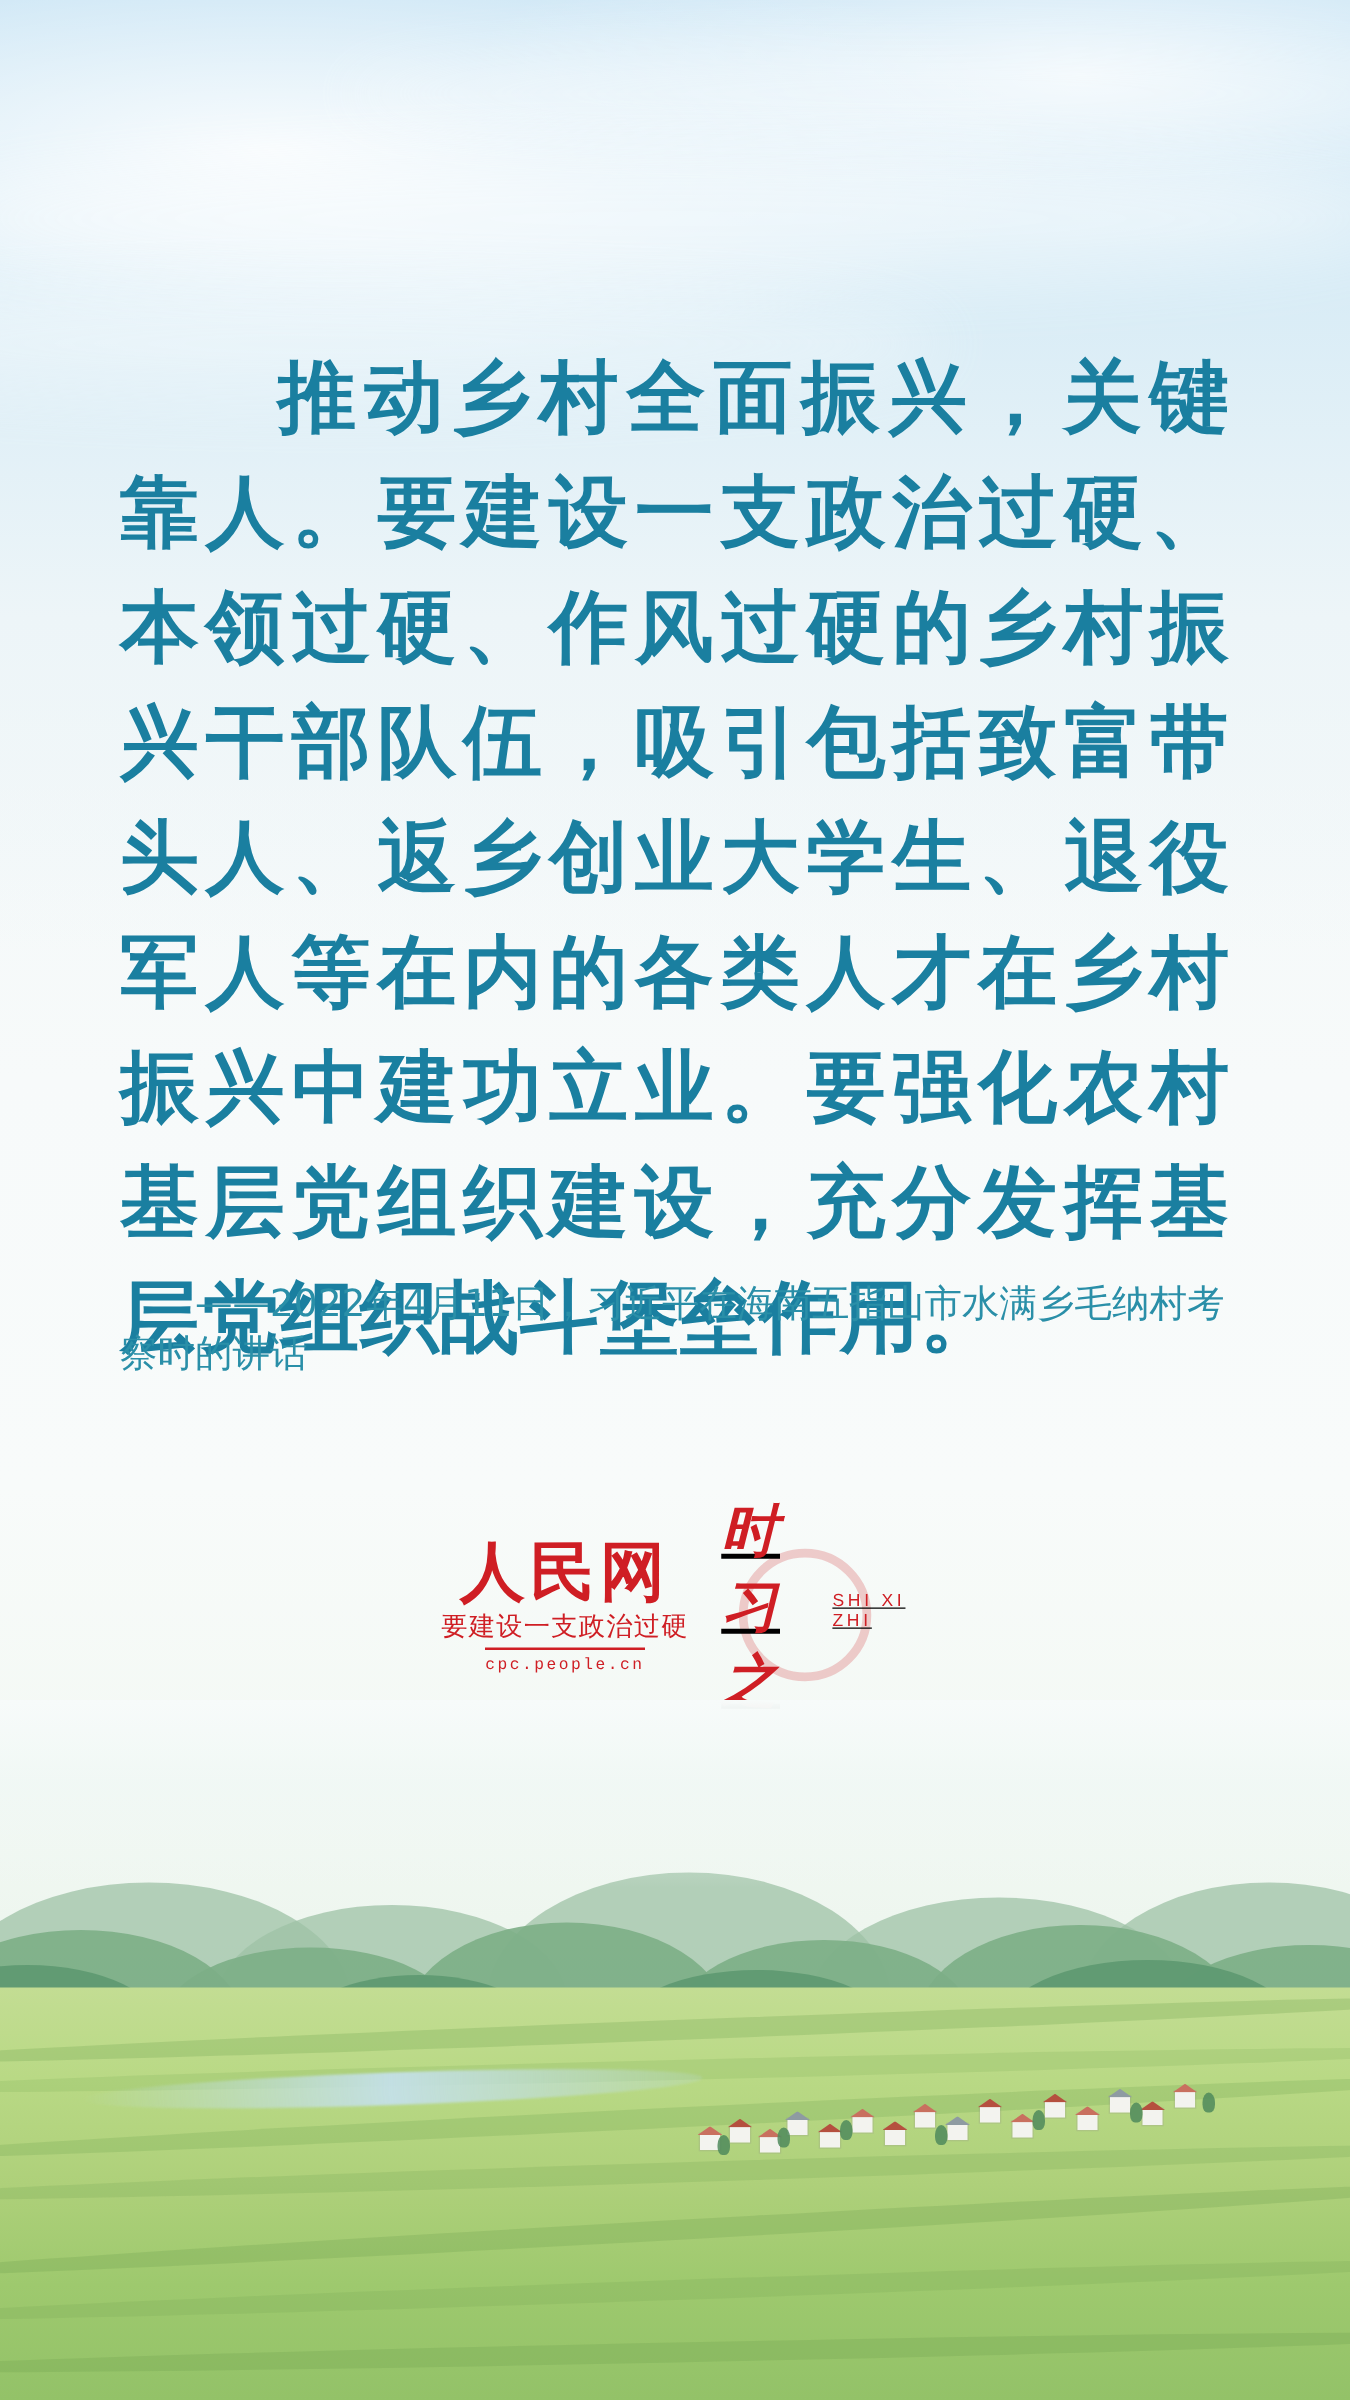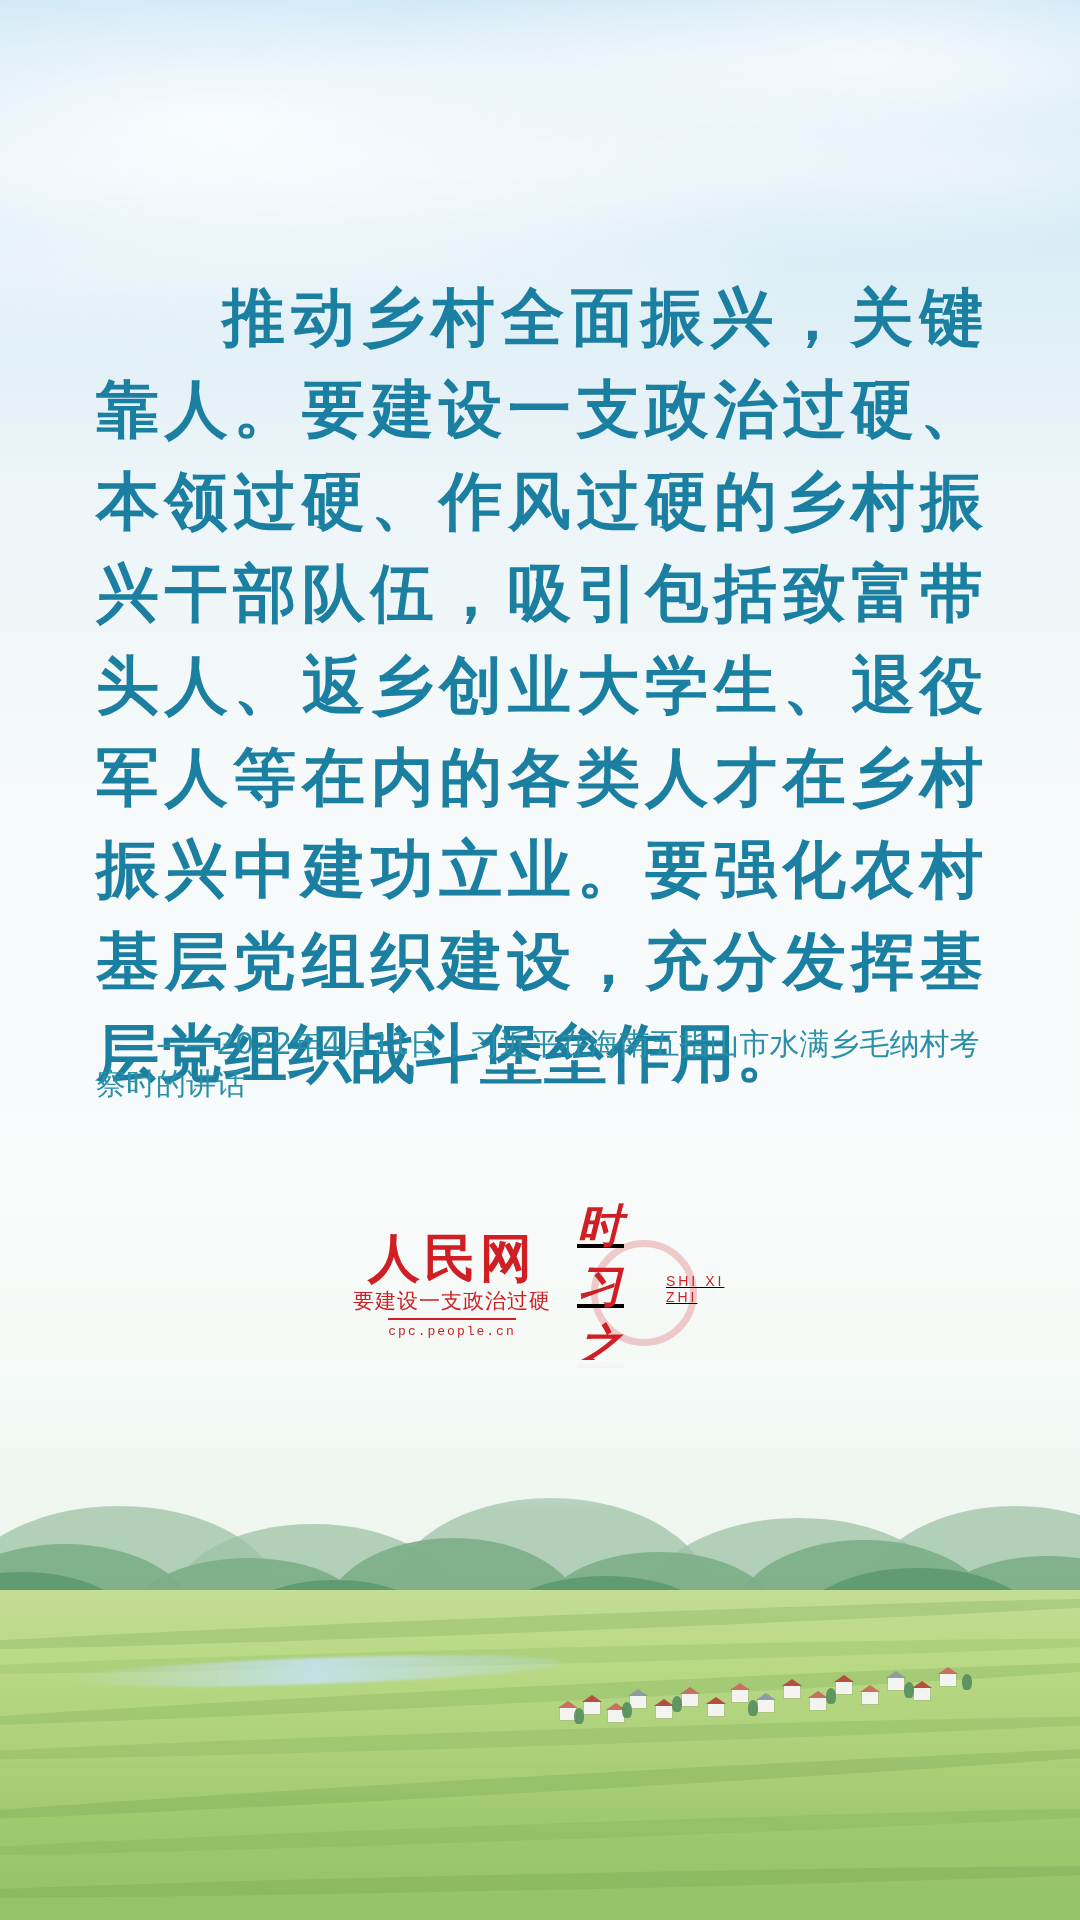--- a/index.html
+++ b/index.html
@@ -174,21 +174,21 @@
   }
 
   
   .logos {
     position: absolute;
     left: 0;
     right: 0;
     top: 1232px;
     display: flex;
     justify-content: center;
-    align-items: flex-end;
+    align-items: center;
     gap: 26px;
   }
   .logo-people {
     display: flex;
     flex-direction: column;
     align-items: center;
     line-height: 1;
   }
   .logo-people .cn {
     color: #cf1e24;

